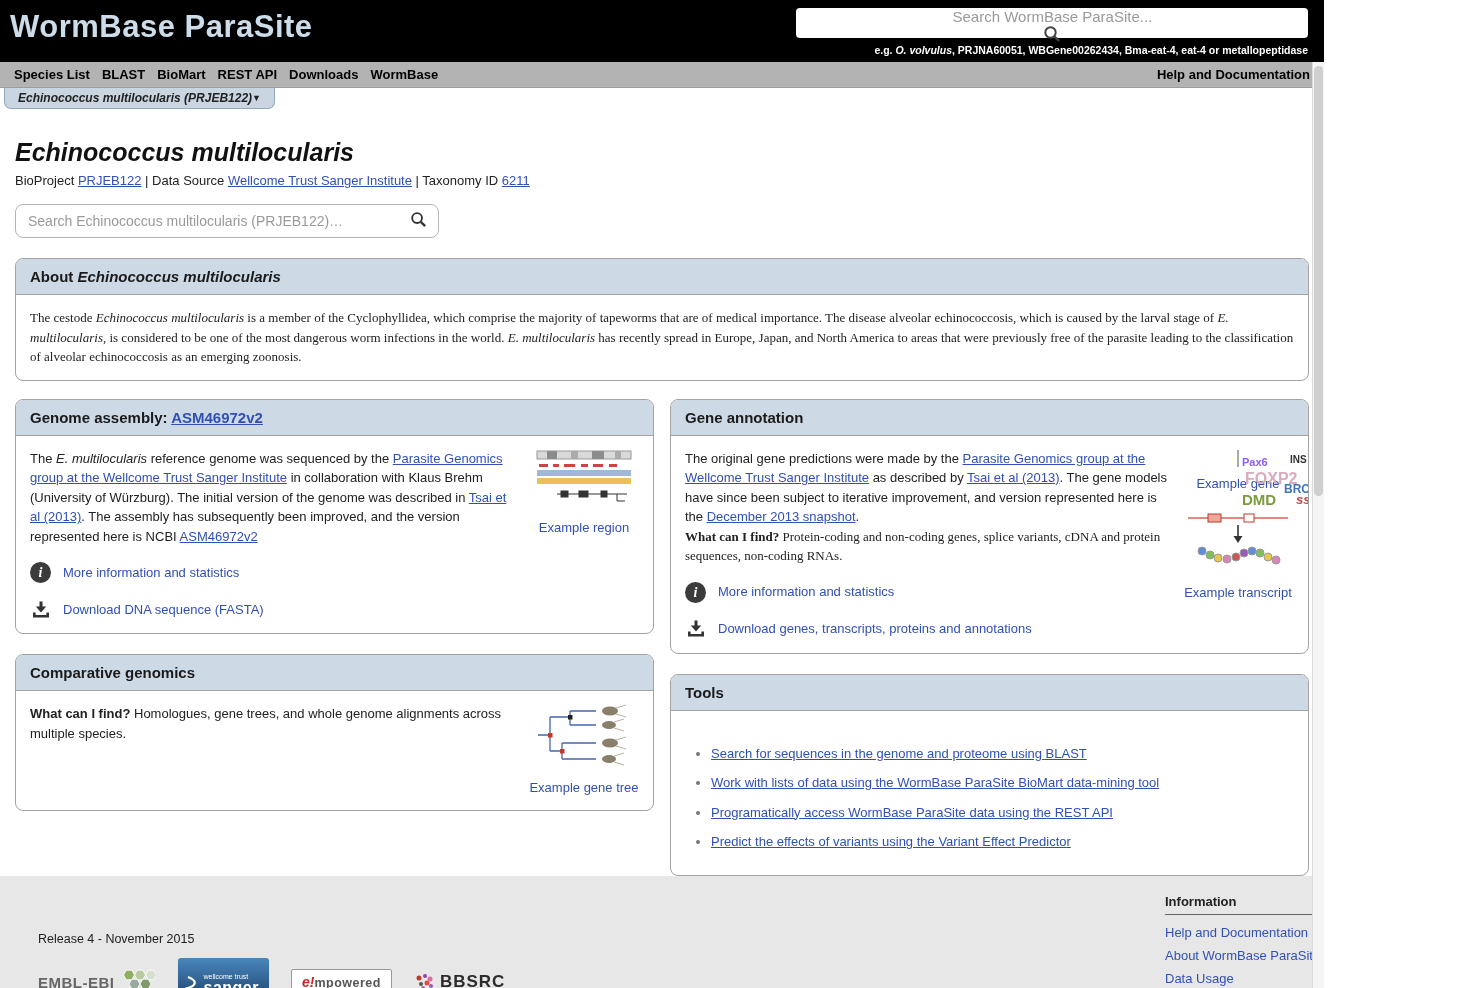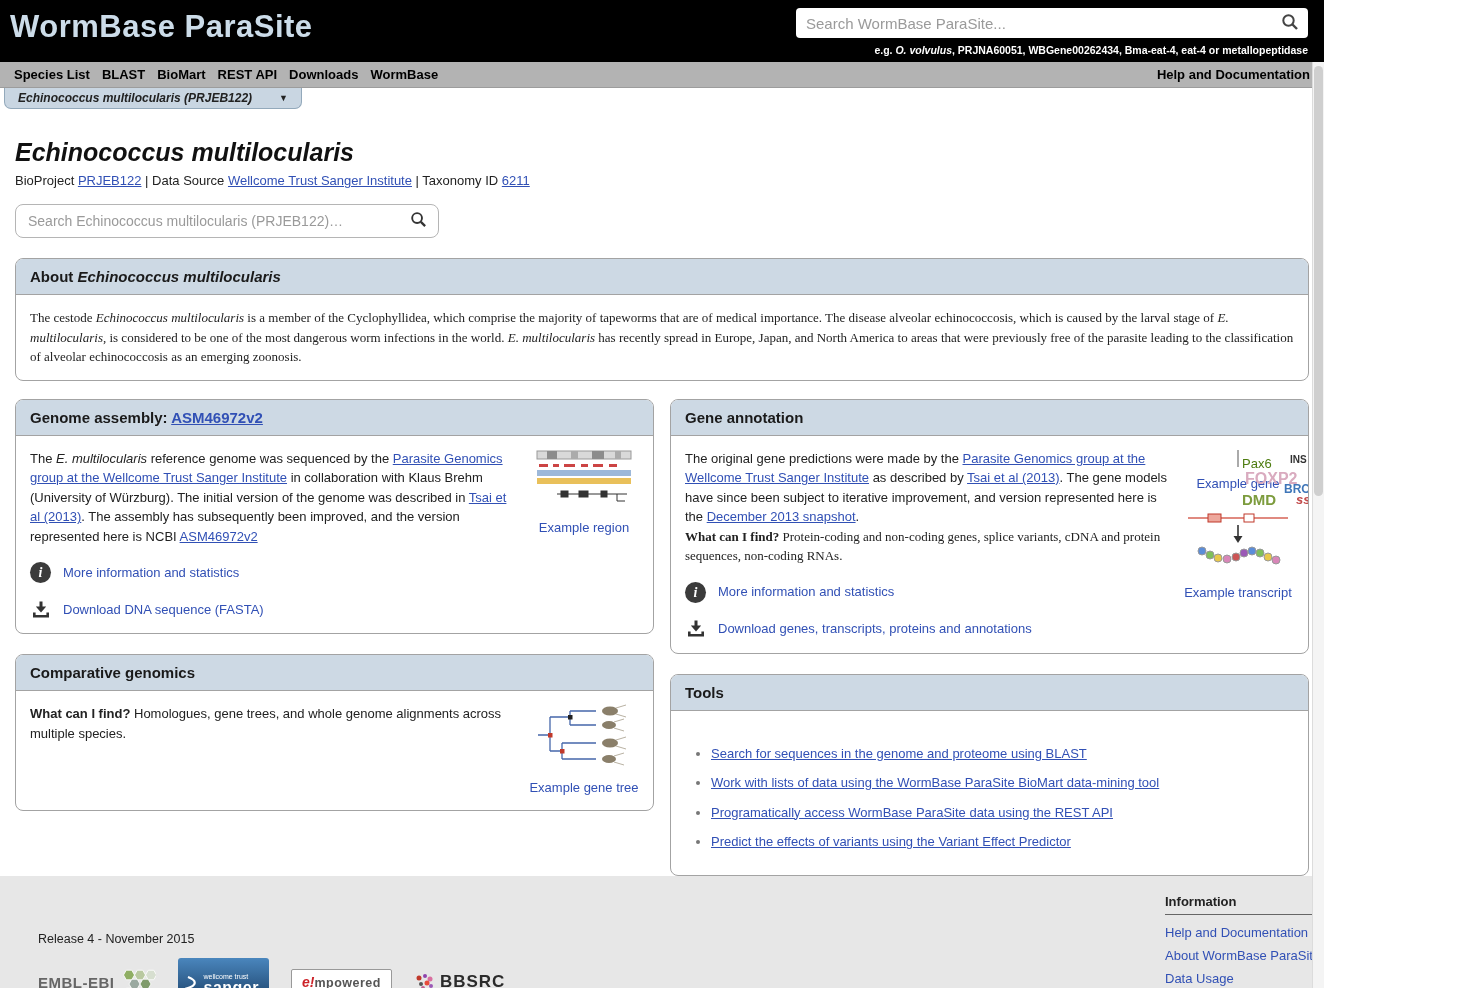--- a/index.html
+++ b/index.html
@@ -3,34 +3,34 @@
 <meta charset="utf-8">
 <style>
   * { box-sizing: border-box; }
   html,body { margin:0; padding:0; }
   body { font-family:"Liberation Sans", sans-serif; background:#fff; color:#222; }
   .page { position:relative; width:1324px; height:988px; background:#fff; overflow:hidden; display:flex; flex-direction:column; }
 
   
   .topbar { position:relative; height:62px; background:var(--topbar,#000); flex:0 0 auto; }
   .logo { position:absolute; left:10px; top:9px; font-size:31px; font-weight:bold; color:#ccdce9; letter-spacing:0.5px; cursor:pointer; }
-  .gsearch { position:absolute; right:16px; top:8px; width:512px; height:30px; background:#fff; border-radius:4px; display:flex; align-items:center; }
+  .gsearch { position:absolute; right:16px; top:8px; width:512px; height:30px; background:#fff; border-radius:4px; display:flex; align-items:center;flex-direction:column; }
   .gsearch input { flex:1; border:none; outline:none; background:none; font-size:15px; padding:0 10px; color:#333; font-family:"Liberation Sans", sans-serif; }
   .gsearch input::placeholder { color:#9a9a9a; }
   .gsearch button { border:none; background:none; width:36px; height:28px; cursor:pointer; padding:0; }
   .ghint { position:absolute; right:16px; top:44px; font-size:10.5px; font-weight:bold; color:#fff; white-space:nowrap; }
 
   
   .navbar { display:flex; align-items:center; gap:12px; height:26px; padding:0 14px; background:var(--nav_bg,#b3b3b3); border-bottom:1px solid #9c9c9c; font-size:13px; font-weight:bold; flex:0 0 auto; }
   .navbar a { color:#000; text-decoration:none; cursor:pointer; }
   .nav-right { margin-left:auto; }
 
   
   .tabrow { height:26px; background:#fff; flex:0 0 auto; }
-  .species-tab { display:inline-flex; align-items:center; gap:27px; margin-left:4px; background:#c9d6e2; border:1px solid #93a9bb; border-top:none; border-radius:0 0 7px 7px; padding:3px 13px; font-size:12px; font-weight:bold; cursor:pointer; }
+  .species-tab { display:inline-flex; align-items:center; gap:0; margin-left:4px; background:#c9d6e2; border:1px solid #93a9bb; border-top:none; border-radius:0 0 7px 7px; padding:3px 13px; font-size:12px; font-weight:bold; cursor:pointer; }
   .st-label { font-style:italic; }
   .st-caret { font-size:9px; }
 
   
   .content { padding:0 15px; flex:0 0 auto; }
   .page-title { font-size:25px; font-style:italic; font-weight:bold; margin:24px 0 6px; color:#111; }
   .meta { font-size:13px; }
   .it { font-style:italic; }
   .bd { font-weight:bold; }
   .lnk { color:var(--link,#3150b5); text-decoration:underline; cursor:pointer; }
@@ -49,21 +49,21 @@
   .cols { display:flex; gap:16px; align-items:flex-start; }
   .col { flex:1; min-width:0; display:flex; flex-direction:column; gap:20px; }
 
   .gb-flex { display:flex; }
   .gb-text { flex:1; padding-right:14px; }
   .fig { flex:0 0 auto; width:110px; text-align:center; margin:0; }
   .figcap { display:block; margin-top:6px; color:var(--link,#3150b5); font-size:13px; cursor:pointer; }
   .figbox { display:inline-block; background:#fff; }
   .genebox { position:relative; width:98px; height:58px; border:1px solid #aaa; background:#fff; text-align:left; }
   .genebox span { position:absolute; white-space:nowrap; }
-  .wg-pax6 { left:4px; top:3px; color:#4d7c0f; font-weight:normal; font-size:13px; }
+  .wg-pax6 { left:4px; top:3px; color:#8b5cf6; font-weight:bold; font-size:11px; }
   .wg-ins { left:52px; top:1px; color:#333; font-weight:bold; font-size:10px; }
   .wg-foxp2 { left:7px; top:16px; color:#d9abbf; font-weight:bold; font-size:16px; }
   .wg-brca2 { left:46px; top:29px; color:#3f76b8; font-weight:bold; font-size:12px; }
   .wg-dmd { left:4px; top:38px; color:#7d9c3e; font-weight:bold; font-size:15px; }
   .wg-ssh { left:58px; top:39px; color:#c24b4b; font-style:italic; font-weight:bold; font-size:13px; }
 
   .action { display:flex; align-items:center; gap:12px; margin-top:16px; }
   .action a { font-size:13px; color:var(--link,#3150b5); text-decoration:none; cursor:pointer; }
   .info-i { width:21px; height:21px; border-radius:50%; background:#3b3b3b; color:#fff; font-family:"Liberation Serif", serif; font-style:italic; font-weight:bold; font-size:14px; display:flex; align-items:center; justify-content:center; flex:0 0 auto; }
   .dl-icon { width:21px; height:21px; display:flex; align-items:center; justify-content:center; flex:0 0 auto; }

